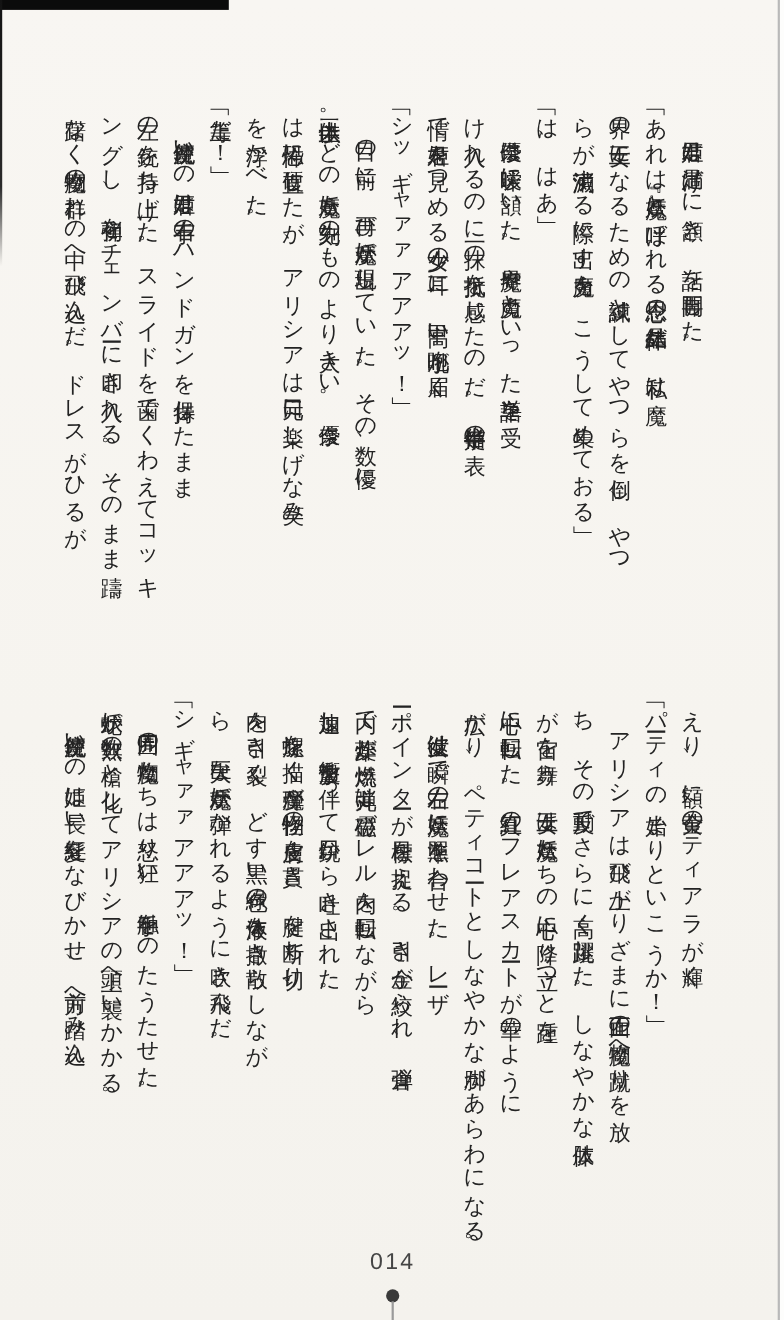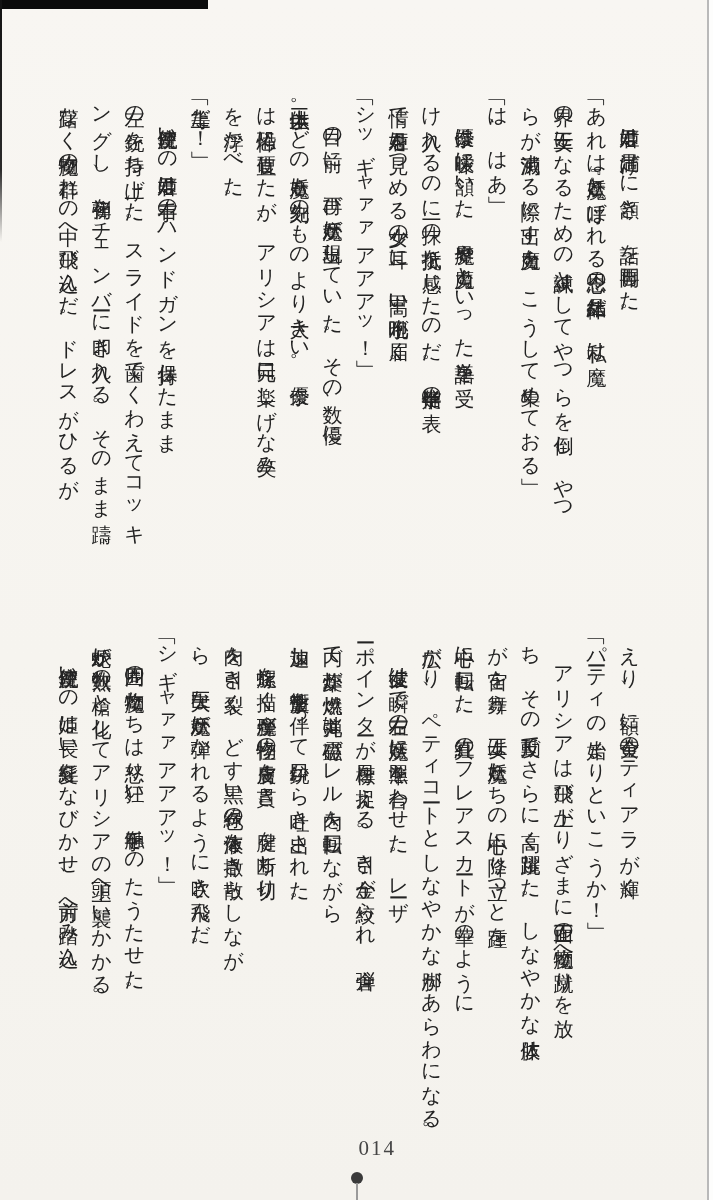--- a/index.html
+++ b/index.html
@@ -58,22 +58,22 @@
   }
   .tblock.top    { top: 93px;  height: 522px; }
   .tblock.bottom { top: 632px; height: 522px; }
   .tline { white-space: nowrap; }
 
   
   .pagenum {
     position: absolute;
     left: 318px; top: 1136px;
     width: 78px;
-    text-align: right;
-    font-family: Liberation Serif, serif;
+    text-align: center;
+    font-family: Liberation Sans, sans-serif;
     font-size: 21px;
     letter-spacing: 2px;
     color: #454545;
   }
   .binding-dot {
     position: absolute;
     left: 351px; top: 1172px;
     width: 12px; height: 12px;
     border-radius: 50%;
     background: #3a3a3a;

